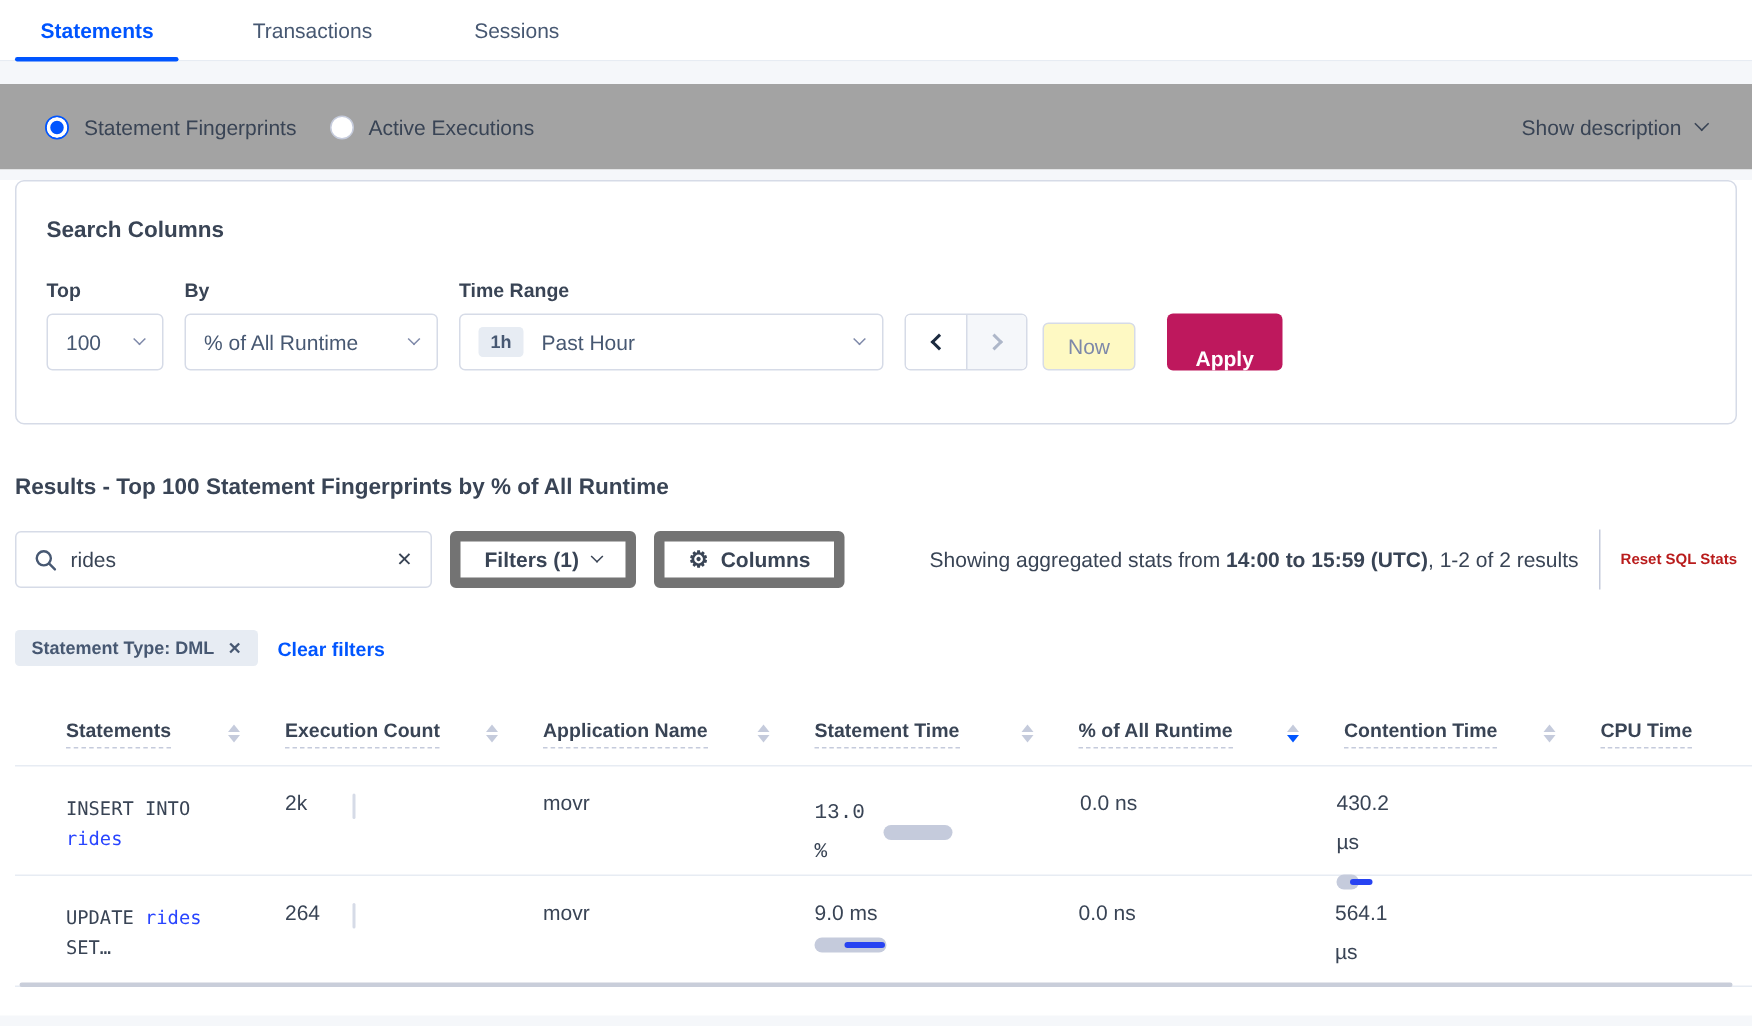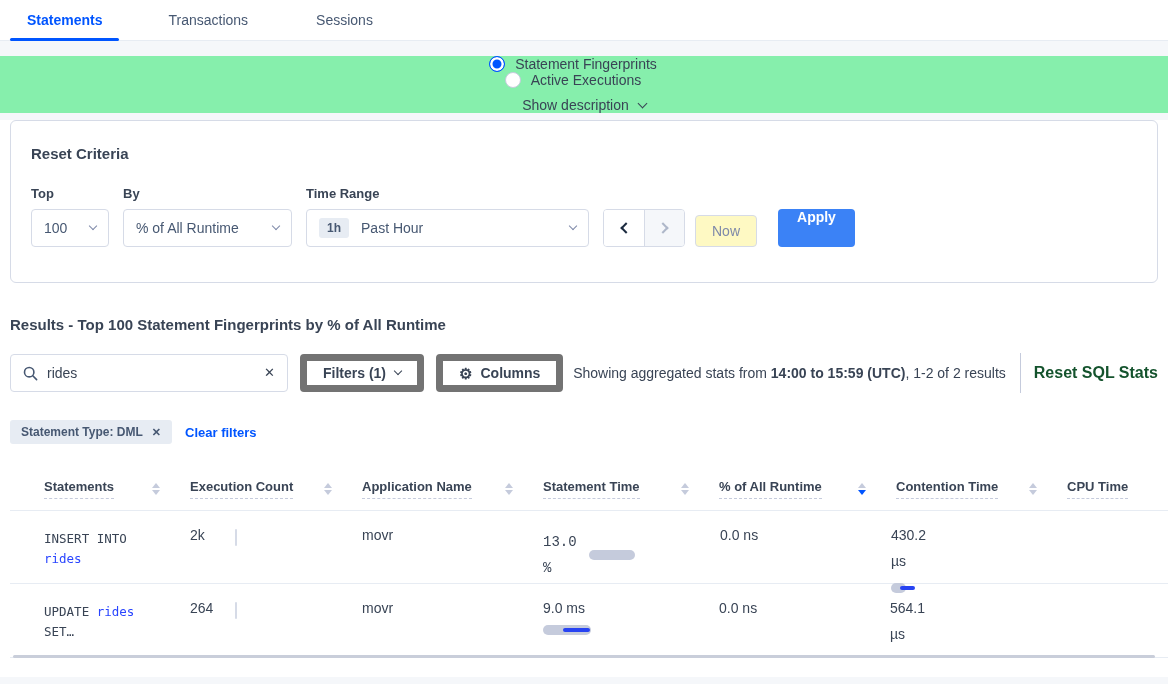--- a/index.html
+++ b/index.html
@@ -13,21 +13,21 @@
   .tab.t1 { margin-left:10px; }
   .tab.t2 { margin-left:32px; }
   .tab.t3 { margin-left:34px; }
   .tab.active { color:#0055FF; font-weight:600; }
   .tab.active::after { content:""; position:absolute; left:0; right:0; bottom:-1px; height:3px; background:#0055FF; border-radius:2px; }
 
   .band { height:15px; background:#F5F7FA; }
   .band.thin { height:7px; }
 
   
-  .radiorow { display:flex; align-items:center; height:57px; padding:0 30px; background:#86efac;flex-direction:column; }
+  .radiorow { display:flex; align-items:center; height:57px; padding:0 30px; background:#a3a3a3; }
   .radio { display:flex; align-items:center; margin-right:22px; cursor:pointer; }
   .rdot { width:16px; height:16px; border-radius:50%; margin-right:10px; position:relative; }
   .rdot.sel { background:#0055FF; box-shadow: inset 0 0 0 2.5px #fff, inset 0 0 0 8px #0055FF; border:1px solid #0055FF; }
   .rdot.unsel { border:1px solid #C5CBDC; background:#fff; }
   .rlabel { font-size:14px; color:#394455; }
   .spacer { flex:1; }
   .showdesc { display:flex; align-items:center; font-size:14px; color:#394455; cursor:pointer; }
   .chev { display:inline-block; width:7px; height:7px; border-right:1.8px solid currentColor; border-bottom:1.8px solid currentColor; transform:rotate(45deg); margin-left:10px; margin-top:-4px; color:#394455; }
   .chev.small { width:6px; height:6px; color:#7E89A9; }
 
@@ -41,36 +41,36 @@
   .select .chev.small { margin-left:auto; }
   .sel-top { width:78px; }
   .badge-1h { background:#E7ECF3; border-radius:3px; font-size:12px; font-weight:700; color:#475872; padding:3px 8px; margin-right:12px; }
   .arrowgrp { display:flex; margin-left:14px; border:1px solid #D6DBE7; border-radius:4px; overflow:hidden; height:38px; }
   .abtn { width:40px; display:flex; align-items:center; justify-content:center; cursor:pointer; background:#fff; }
   .abtn + .abtn { border-left:1px solid #D6DBE7; }
   .abtn.disabled { background:#F5F7FA; cursor:default; }
   .chl { width:8px; height:8px; border-left:2.4px solid #1B2A3F; border-bottom:2.4px solid #1B2A3F; transform:rotate(45deg); margin-left:3px; }
   .chr { width:8px; height:8px; border-right:2.4px solid #AEB7C9; border-top:2.4px solid #AEB7C9; transform:rotate(45deg); margin-right:3px; }
   .btn-now { height:32px; margin-left:10px; padding:0 16px; border:1px solid #D6DBE7; border-radius:4px; background:#fef9c3; color:#7E89A9; font-size:14px; display:flex; align-items:center; cursor:pointer; }
-  .btn-apply { height:38px; margin-left:21px; padding:0 19px; border:none; border-radius:4px; background:#3b82f6; color:#fff; font-size:14px; font-weight:700; display:flex; align-items:flex-start; cursor:pointer; }
+  .btn-apply { height:38px; margin-left:21px; padding:0 19px; border:none; border-radius:4px; background:#be185d; color:#fff; font-size:14px; font-weight:700; display:flex; align-items:flex-end; cursor:pointer; }
 
   
   .results-heading { margin:33px 10px 0; font-size:15px; font-weight:700; color:#394455; }
   .resrow { display:flex; align-items:center; margin:20px 10px 0; }
   .searchbox { position:relative; width:278px; height:38px; border:1px solid #D6DBE7; border-radius:4px; background:#fff; display:flex; align-items:center; }
   .searchbox input { border:none; outline:none; flex:1; margin:0 30px 0 36px; font-size:14px; color:#394455; font-family:"Liberation Sans",sans-serif; background:transparent; }
   .sicon { position:absolute; left:12px; top:11px; }
   .xclear { position:absolute; right:12px; top:10px; font-size:13px; color:#394455; cursor:pointer; }
   .btn-white { display:flex; align-items:center; height:38px; padding:0 16px; border:7px solid #737373; border-radius:4px; background:#fff; color:#394455; font-size:14px; font-weight:600; cursor:pointer; margin-left:12px; }
   .btn-white .chev.small { color:#394455; margin-left:9px; }
   .gear { font-size:15px; margin-right:8px; color:#394455; line-height:1; }
   .showing { font-size:14px; color:#394455; white-space:nowrap; }
   .showing b { font-weight:700; }
   .vdiv { width:1px; height:40px; background:#C5CBDC; margin:0 13px 0 14px; }
-  .reset-link { font-size:16px; font-weight:600; color:#14532d; cursor:pointer; white-space:nowrap; }
+  .reset-link { font-size:10px; font-weight:600; color:#b91c1c; cursor:pointer; white-space:nowrap; }
 
   
   .chiprow { display:flex; align-items:center; margin:27px 10px 0; }
   .chip { display:flex; align-items:center; background:#E7ECF3; border-radius:3px; padding:5px 11px; font-size:12px; font-weight:700; color:#475872; }
   .chip .x { margin-left:9px; font-size:11px; cursor:pointer; font-weight:700; }
   .clear-link { margin-left:13px; font-size:13px; font-weight:700; color:#0055FF; cursor:pointer; }
 
   
   .tablecard { position:relative; margin:9px 0 0 10px; background:#fff; overflow:hidden; width:1158px; }
   .thead { display:flex; align-items:flex-end; height:58px; padding:0 0 11px 24px; border-bottom:1px solid #E7ECF3; width:1270px; }
@@ -132,21 +132,21 @@
     <div class="spacer"></div>
     <div class="showdesc">
       <span>Show description</span>
       <span class="chev"></span>
     </div>
   </div>
 
   <div class="band thin"></div>
 
   <div class="card">
-    <div class="card-title">Reset Criteria</div>
+    <div class="card-title">Search Columns</div>
     <div class="controls">
       <div class="ctl-group">
         <span class="ctl-label">Top</span>
         <div class="select sel-top">
           <span>100</span>
           <span class="chev small"></span>
         </div>
       </div>
       <div class="ctl-group" style="margin-left:14px">
         <span class="ctl-label">By</span>

